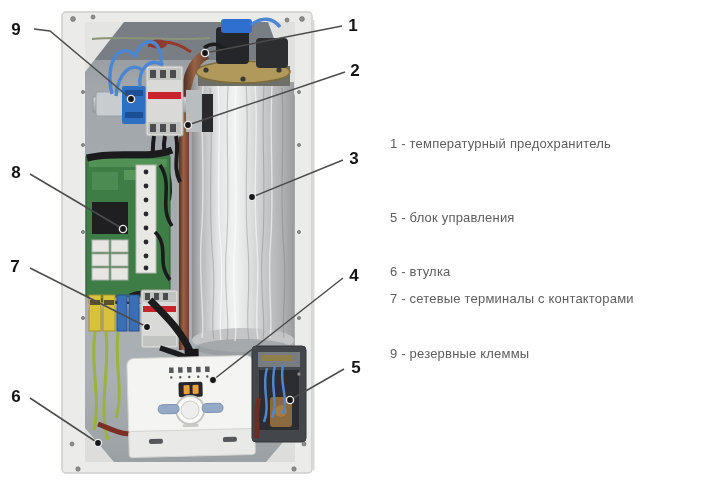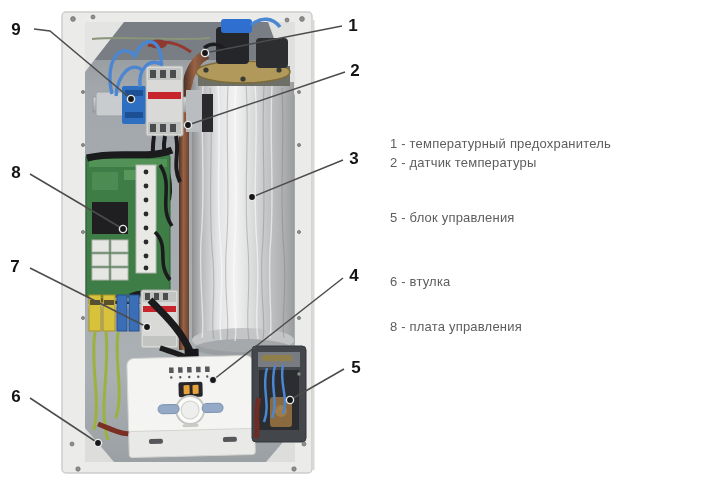--- a/index.html
+++ b/index.html
@@ -310,19 +310,19 @@
   <div class="callout-num" style="left:354px;top:158px">3</div>
   <div class="callout-num" style="left:354px;top:275px">4</div>
   <div class="callout-num" style="left:356px;top:367px">5</div>
   <div class="callout-num" style="left:16px;top:396px">6</div>
   <div class="callout-num" style="left:15px;top:266px">7</div>
   <div class="callout-num" style="left:16px;top:172px">8</div>
   <div class="callout-num" style="left:16px;top:29px">9</div>
 
   <div class="legend">
     <div class="legend-item" style="top:143px">1 - температурный предохранитель</div>
-    <div class="legend-item" style="top:162px">2 - датчик температуры</div>
     <div class="legend-item" style="top:217px">5 - блок управления</div>
-    <div class="legend-item" style="top:281px">6 - втулка</div>
-    <div class="legend-item" style="top:326px">8 - плата управления</div>
+    <div class="legend-item" style="top:271px">6 - втулка</div>
+    <div class="legend-item" style="top:298px">7 - сетевые терминалы с контакторами</div>
+    <div class="legend-item" style="top:353px">9 - резервные клеммы</div>
   </div>
 
 </div>
 
 </body></html>

